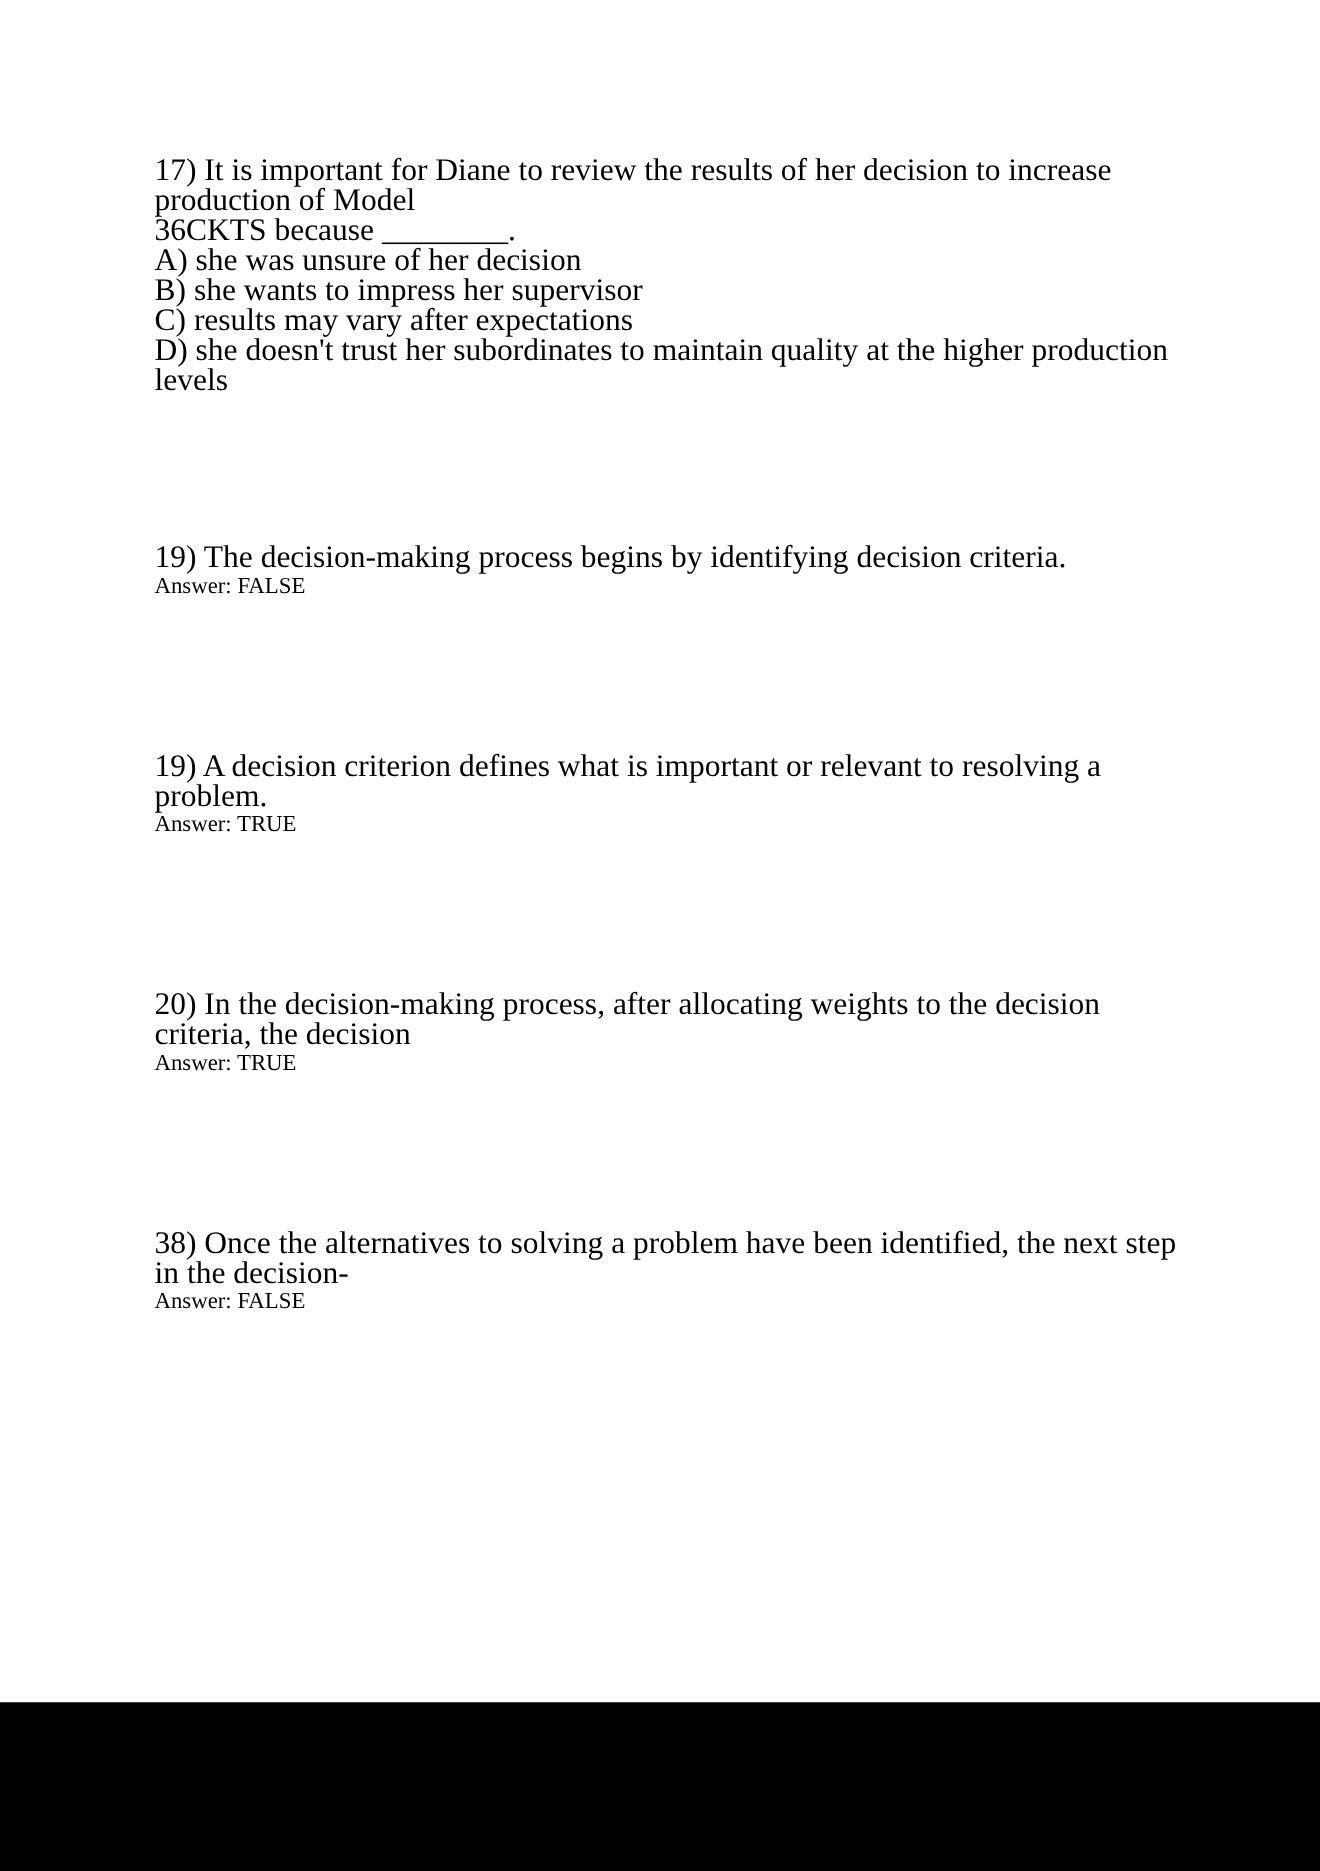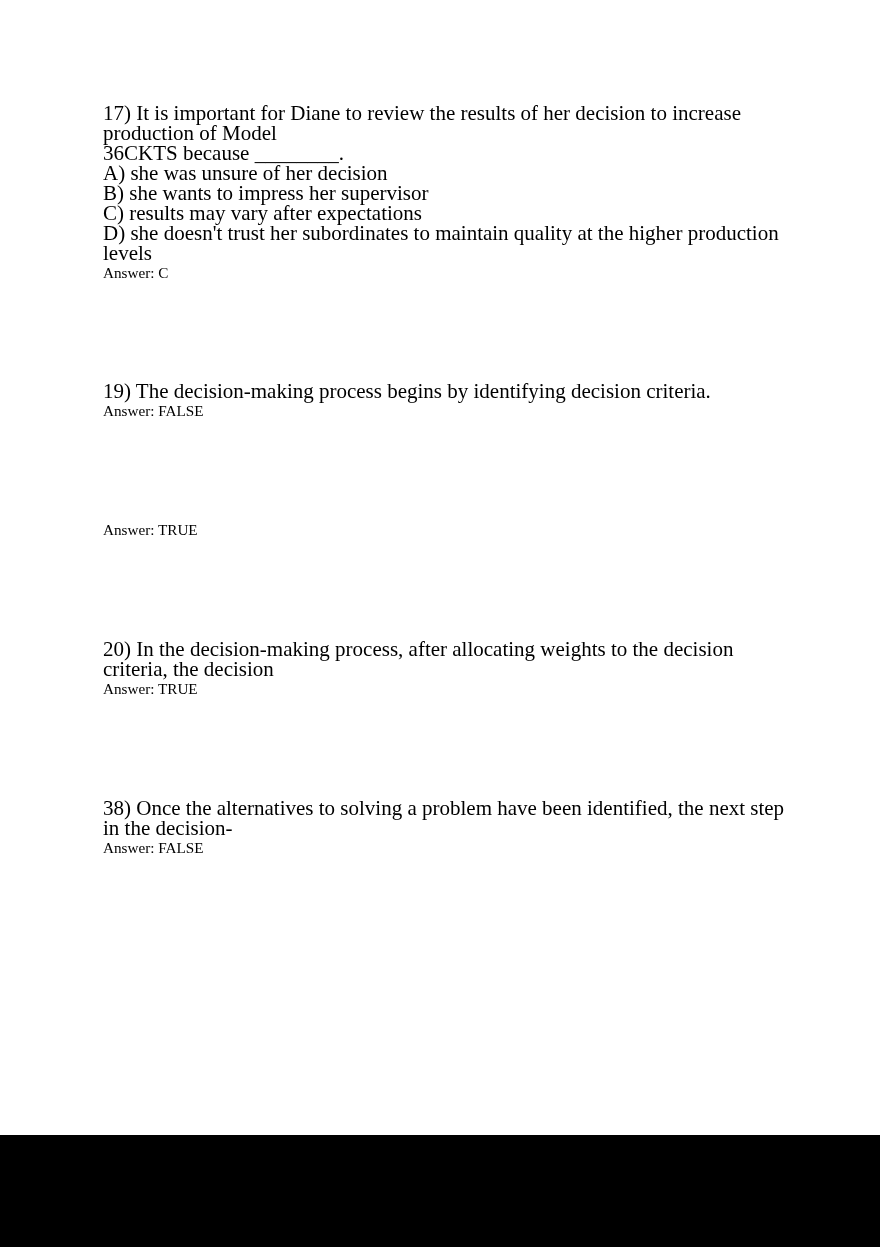--- a/index.html
+++ b/index.html
@@ -61,33 +61,33 @@
 <div class="page">
   <div class="content">
 
     <div class="qblock">
       <div class="qline">17) It is important for Diane to review the results of her decision to increase production of Model</div>
       <div class="qline">36CKTS because ________.</div>
       <div class="qline">A) she was unsure of her decision</div>
       <div class="qline">B) she wants to impress her supervisor</div>
       <div class="qline">C) results may vary after expectations</div>
       <div class="qline">D) she doesn't trust her subordinates to maintain quality at the higher production levels</div>
-      <div class="answer">Answer:  C</div>
     </div>
 
     <div class="spacer-1"></div>
 
     <div class="qblock">
       <div class="qline">19) The decision-making process begins by identifying decision criteria.</div>
       <div class="answer">Answer:  FALSE</div>
     </div>
 
     <div class="spacer-2"></div>
 
     <div class="qblock">
+      <div class="qline">19) A decision criterion defines what is important or relevant to resolving a problem.</div>
       <div class="answer">Answer:  TRUE</div>
     </div>
 
     <div class="spacer-3"></div>
 
     <div class="qblock">
       <div class="qline">20) In the decision-making process, after allocating weights to the decision criteria, the decision</div>
       <div class="answer">Answer:  TRUE</div>
     </div>
 

